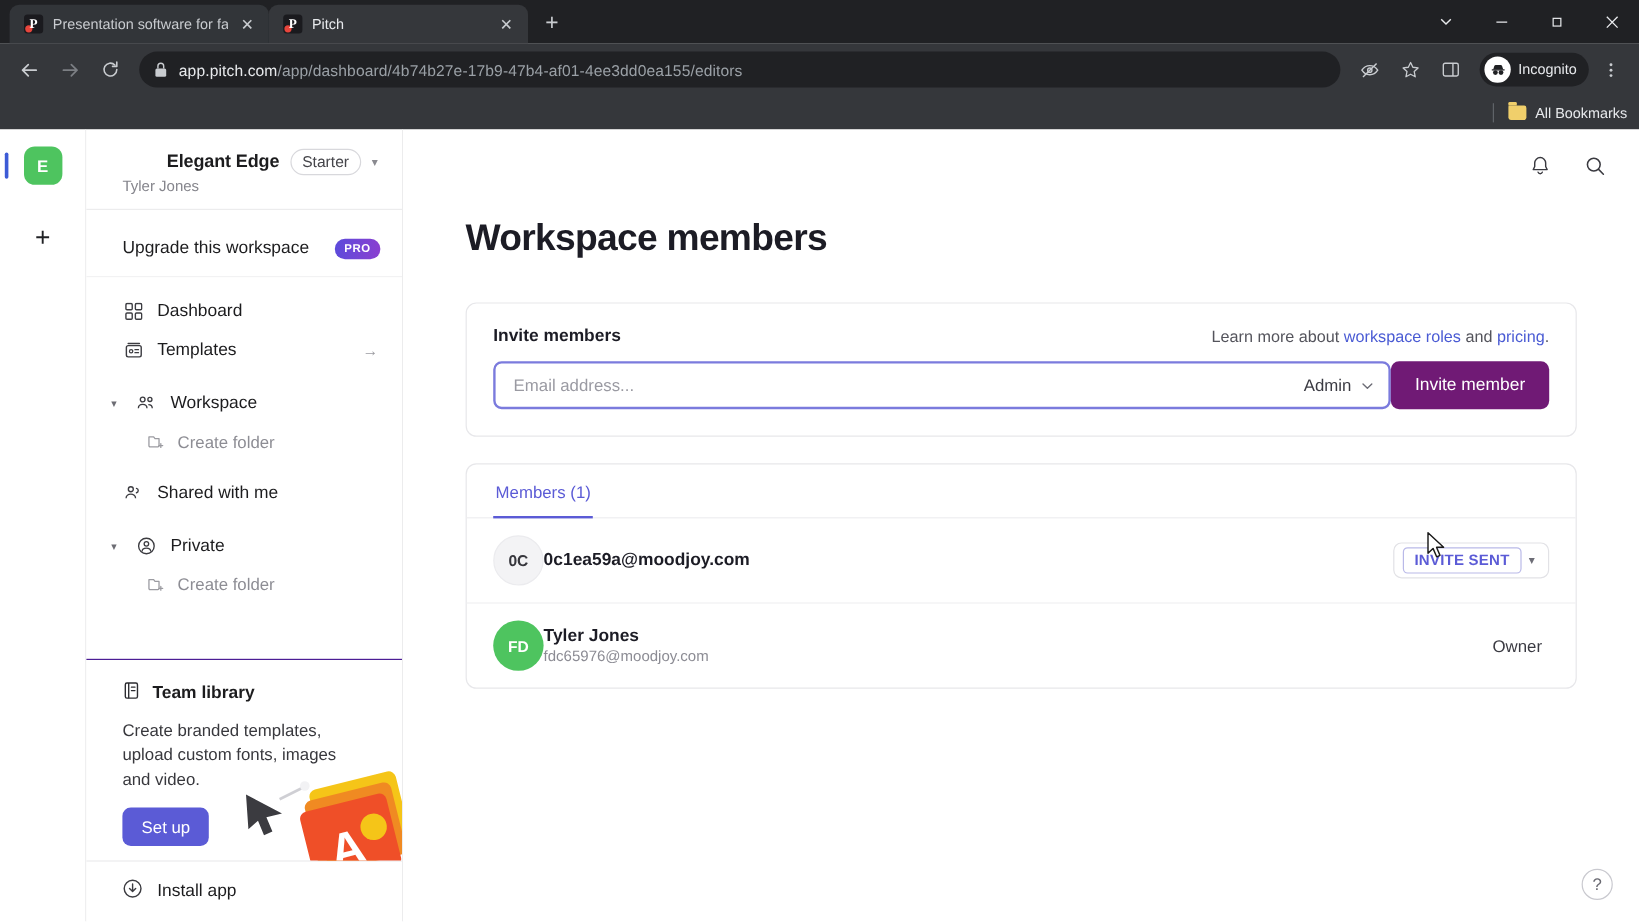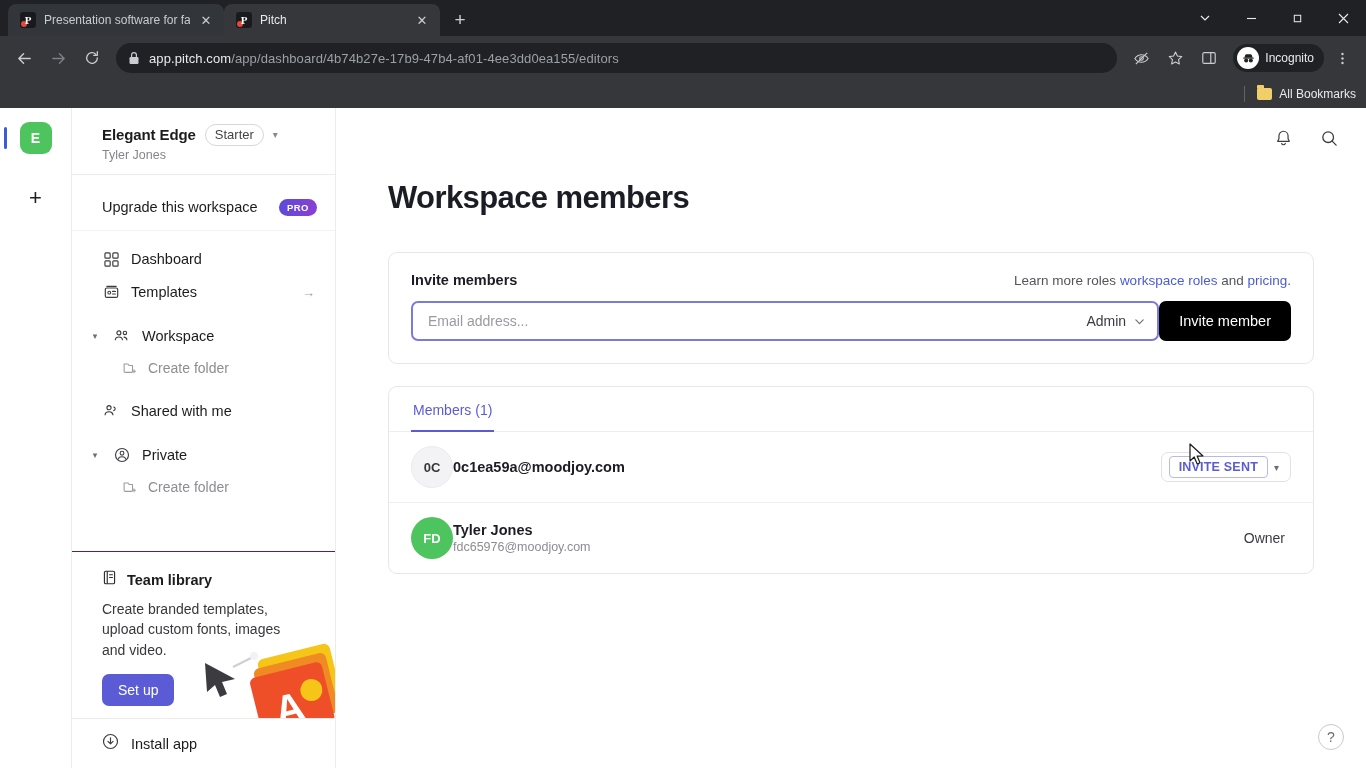--- a/index.html
+++ b/index.html
@@ -121,21 +121,21 @@
     align-items: center; justify-content: center; color: #202124; font-size: 22px; font-weight: 300;
   }
 
   
   .sidebar {
     width: 264px; flex: 0 0 264px; border-right: 1px solid #ececed;
     display: flex; flex-direction: column; background: #fff;
   }
   .ws-head { padding: 16px 18px 12px 30px; }
   .ws-title-row { display: flex; align-items: center; gap: 9px; }
-  .ws-name { font-size: 15px; font-weight: 700; color: #1c1c1e; letter-spacing: -0.1px; }
+  .ws-name { font-size: 15px; font-weight: 700; color: #1c1c1e; letter-spacing: -0.1px; margin-left: 37px; }
   .starter-badge {
     border: 1px solid #d8d8dc; border-radius: 11px; padding: 2px 9px;
     font-size: 13px; color: #45454a; line-height: 1.2;
   }
   .chev-small { color: #8a8a90; font-size: 10px; }
   .ws-owner { font-size: 12.5px; color: #85858c; margin-top: 2px; }
 
   .upgrade-row {
     border-top: 1px solid #ececed; border-bottom: 1px solid #f2f2f3;
     padding: 24px 18px 14px 30px; display: flex; align-items: center; justify-content: space-between;
@@ -207,21 +207,21 @@
     flex: 1; height: 40px; border: 2px solid #7b7bdd; border-radius: 7px;
     display: flex; align-items: center; padding: 0 12px 0 15px; background: #fff;
   }
   .email-input {
     flex: 1; border: none; outline: none; font-size: 14px; color: #1c1c25;
     font-family: "Liberation Sans", sans-serif; background: transparent;
   }
   .email-input::placeholder { color: #9a9aa2; }
   .role-select { display: flex; align-items: center; gap: 8px; font-size: 14px; color: #3a3a42; padding-left: 10px; }
   .invite-btn {
-    background: #000000; color: #fff; border: none; border-radius: 7px;
+    background: #701a75; color: #fff; border: none; border-radius: 7px;
     height: 40px; padding: 0 20px; font-size: 14.5px;
     font-family: "Liberation Sans", sans-serif; white-space: nowrap;
   }
 
   .members-card { margin-top: 22px; border: 1px solid #e7e7ea; border-radius: 9px; background: #fff; }
   .tabs { display: flex; padding: 0 22px; border-bottom: 1px solid #eeeef0; }
   .tab-m {
     padding: 15px 2px 12px 2px; font-size: 14px; color: #5b5bd6;
     border-bottom: 2px solid #5b5bd6; margin-bottom: -1px;
   }
@@ -552,21 +552,21 @@
             </svg>
         </div>
       </div>
 
       <div class="main-body">
         <h1 class="page-title">Workspace members</h1>
 
         <div class="card">
           <div class="invite-head">
             <span class="t">Invite members</span>
-            <span class="learn"><span>Learn more roles </span><a href="#">workspace roles</a><span> and </span><a href="#">pricing</a><span>.</span></span>
+            <span class="learn"><span>Learn more about </span><a href="#">workspace roles</a><span> and </span><a href="#">pricing</a><span>.</span></span>
           </div>
           <div class="invite-row">
             <div class="email-field">
               <input class="email-input" type="text" placeholder="Email address..." value="" style="">
               <span class="role-select">
                 <span>Admin</span>
                 <svg width="11" height="11" viewBox="0 0 12 12">
                     <path d="M2 4.3l4 4 4-4" stroke="#6d6d76" stroke-width="1.25" fill="none" stroke-linecap="round" stroke-linejoin="round"></path>
                   </svg>
               </span>

